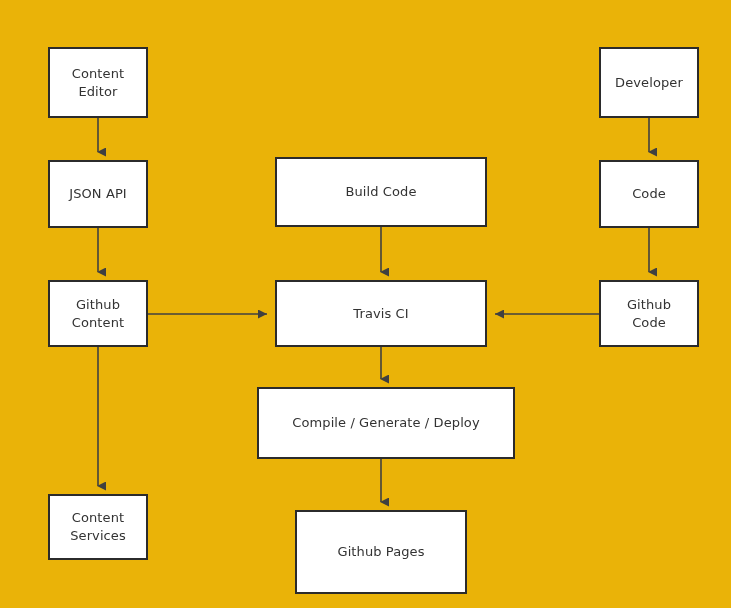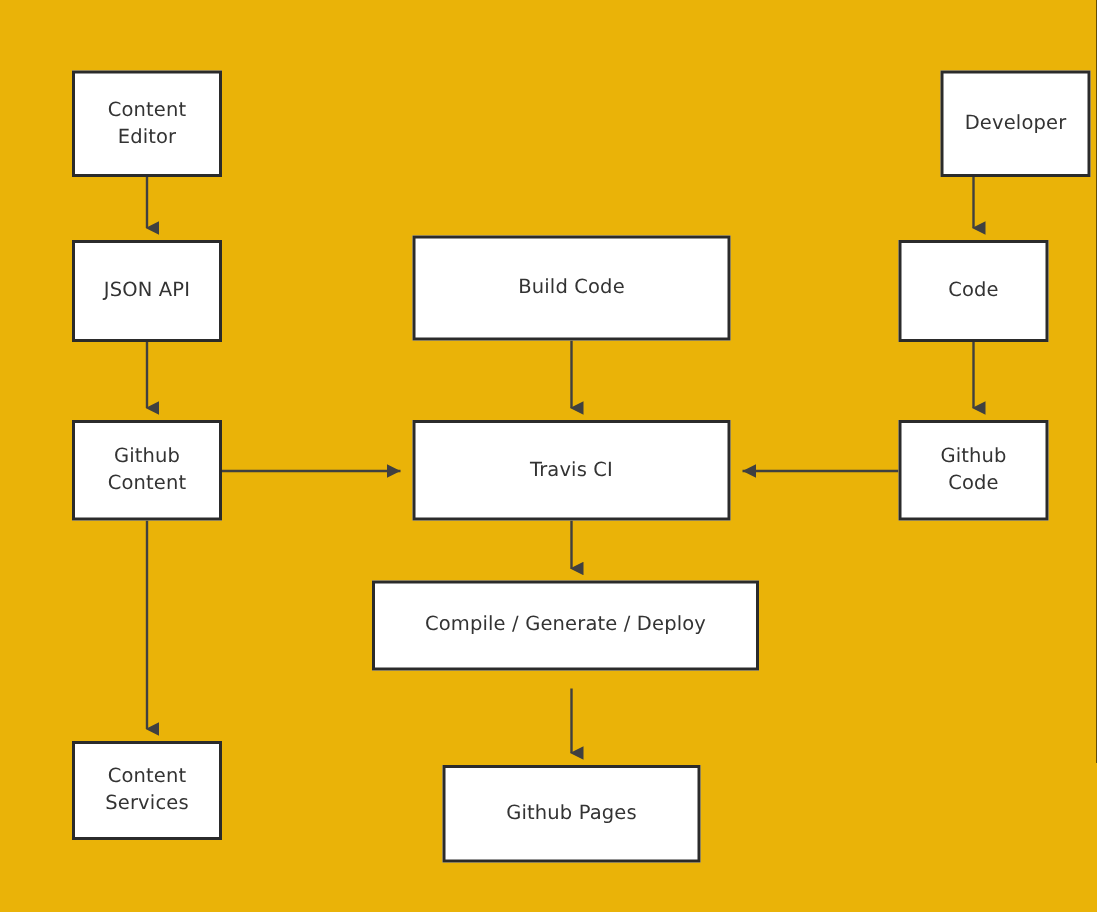--- a/index.html
+++ b/index.html
@@ -83,20 +83,20 @@
 
   <div class="node" style="left: 48px; top: 47px; width: 100px; height: 71px; background: rgb(255, 255, 255); border-color: rgb(43, 43, 43); color: rgb(51, 51, 51);">Content
 Editor</div>
   <div class="node" style="left: 48px; top: 160px; width: 100px; height: 68px; background: rgb(255, 255, 255); border-color: rgb(43, 43, 43); color: rgb(51, 51, 51); text-align: center;">JSON API</div>
   <div class="node" style="left: 48px; top: 280px; width: 100px; height: 67px; background: rgb(255, 255, 255); border-color: rgb(43, 43, 43); color: rgb(51, 51, 51);">Github
 Content</div>
   <div class="node" style="left: 48px; top: 494px; width: 100px; height: 66px; background: rgb(255, 255, 255); border-color: rgb(43, 43, 43); color: rgb(51, 51, 51);">Content
 Services</div>
   <div class="node" style="left: 275px; top: 157px; width: 212px; height: 70px; background: rgb(255, 255, 255); border-color: rgb(43, 43, 43); color: rgb(51, 51, 51);">Build Code</div>
   <div class="node" style="left: 275px; top: 280px; width: 212px; height: 67px; background: rgb(255, 255, 255); border-color: rgb(43, 43, 43); color: rgb(51, 51, 51);">Travis CI</div>
-  <div class="node" style="left: 248px; top: 387px; width: 258px; height: 60px; background: rgb(255, 255, 255); border-color: rgb(43, 43, 43); color: rgb(51, 51, 51);">Compile / Generate / Deploy</div>
-  <div class="node" style="left: 295px; top: 510px; width: 172px; height: 65px; background: rgb(255, 255, 255); border-color: rgb(43, 43, 43); color: rgb(51, 51, 51);">Github Pages</div>
-  <div class="node" style="left: 599px; top: 47px; width: 100px; height: 71px; background: rgb(255, 255, 255); border-color: rgb(43, 43, 43); color: rgb(51, 51, 51); margin-left: 28px;">Developer</div>
+  <div class="node" style="left: 257px; top: 387px; width: 258px; height: 72px; background: rgb(255, 255, 255); border-color: rgb(43, 43, 43); color: rgb(51, 51, 51);">Compile / Generate / Deploy</div>
+  <div class="node" style="left: 295px; top: 510px; width: 172px; height: 84px; background: rgb(255, 255, 255); border-color: rgb(43, 43, 43); color: rgb(51, 51, 51);">Github Pages</div>
+  <div class="node" style="left: 599px; top: 47px; width: 100px; height: 71px; background: rgb(255, 255, 255); border-color: rgb(43, 43, 43); color: rgb(51, 51, 51);">Developer</div>
   <div class="node" style="left: 599px; top: 160px; width: 100px; height: 68px; background: rgb(255, 255, 255); border-color: rgb(43, 43, 43); color: rgb(51, 51, 51);">Code</div>
   <div class="node" style="left: 599px; top: 280px; width: 100px; height: 67px; background: rgb(255, 255, 255); border-color: rgb(43, 43, 43); color: rgb(51, 51, 51);">Github
 Code</div>
 
 </div>
 
 </body></html>

